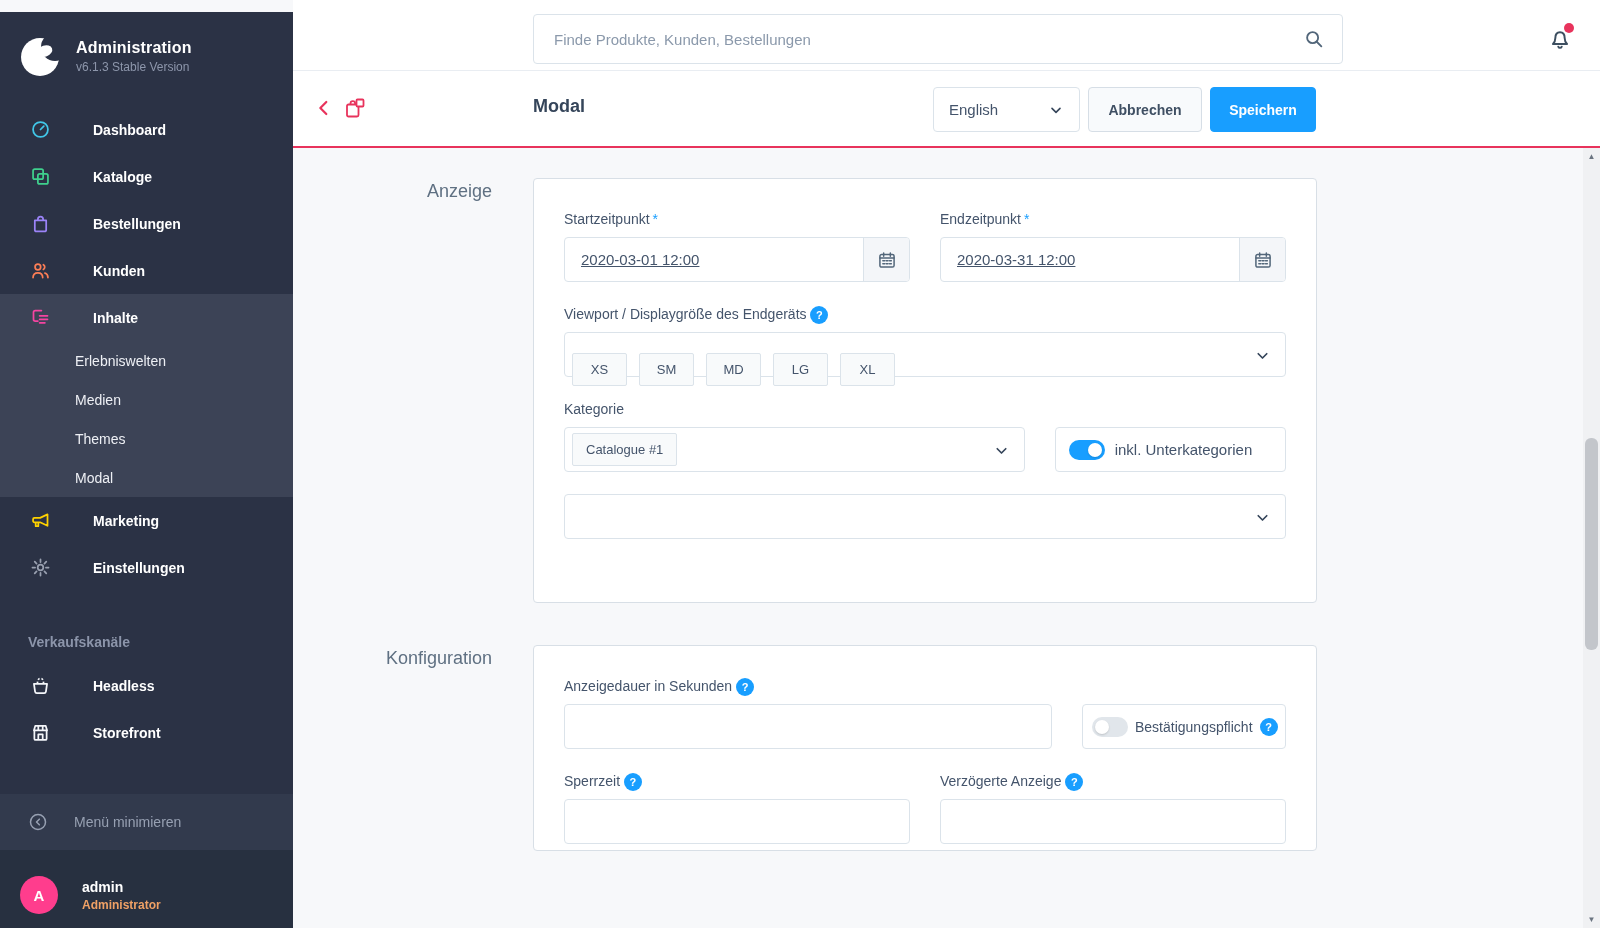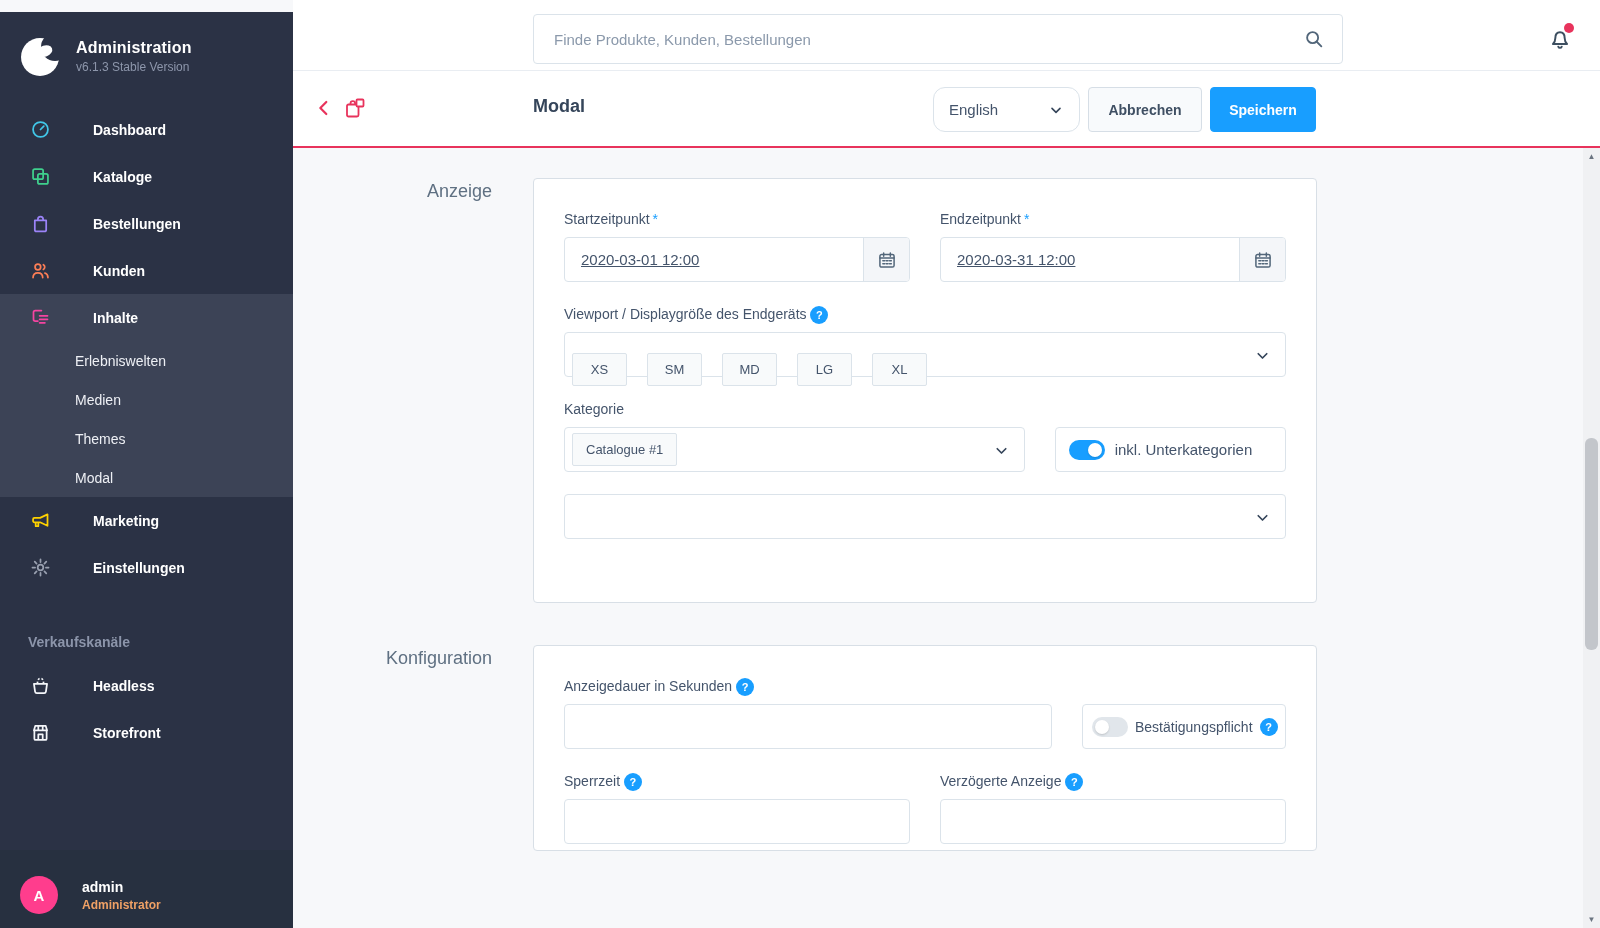--- a/index.html
+++ b/index.html
@@ -49,21 +49,21 @@
   .search-box input::placeholder { color:#8b99ab; }
   .search-icon { position:absolute; right:18px; top:14px; width:22px; height:22px; color:#52667a; cursor:pointer; }
   .bell { position:absolute; right:27px; top:25px; width:26px; height:26px; color:#3d4f60; cursor:pointer; }
   .bell-dot { position:absolute; right:-1px; top:-2px; width:10px; height:10px; border-radius:50%; background:#e8335c; }
 
   
   .smartbar { position:absolute; left:293px; top:71px; width:1307px; height:77px; background:#fff; border-bottom:2px solid #e8335c; }
   .back-btn { position:absolute; left:20px; top:26px; width:22px; height:22px; color:#e8335c; background:none; border:none; cursor:pointer; }
   .module-icon { position:absolute; left:50px; top:25px; width:24px; height:24px; color:#e8335c; }
   .page-title { position:absolute; left:240px; top:25px; font-size:18px; font-weight:bold; color:#35455a; }
-  .lang-select { position:absolute; left:640px; top:16px; width:147px; height:45px; border:1px solid #dbe3ea; border-radius:12px; background:#fff; display:flex; align-items:center; padding:0 15px; font-size:15px; color:#44546b; cursor:pointer; }
+  .lang-select { position:absolute; left:640px; top:16px; width:147px; height:45px; border:1px solid #dbe3ea; border-radius:4px; background:#fff; display:flex; align-items:center; padding:0 15px; font-size:15px; color:#44546b; cursor:pointer; }
   .lang-select .chev { margin-left:auto; width:16px; height:16px; color:#35455a; }
   .btn { height:45px; border-radius:4px; font-size:14px; font-weight:bold; font-family:"Liberation Sans", sans-serif; cursor:pointer; }
   .btn-cancel { position:absolute; left:795px; top:16px; width:114px; background:#f8fafc; border:1px solid #d6dee6; color:#3f4f63; }
   .btn-save { position:absolute; left:917px; top:16px; width:106px; background:#189eff; border:1px solid #189eff; color:#fff; }
 
   
   .content { position:absolute; left:293px; top:148px; width:1307px; height:780px; background:#f7f8fa; padding-top:30px; overflow:hidden; }
   .sect { display:flex; margin-bottom:42px; }
   .sect-label { width:199px; text-align:right; color:#5f7082; font-size:18px; line-height:1.3; padding-top:2px; }
   .card { margin-left:41px; width:784px; background:#fff; border:1px solid #d8dfe6; border-radius:4px; padding:30px; }
@@ -77,21 +77,21 @@
   .req { color:#189eff; margin-left:3px; }
   .mt { margin-top:22px; }
 
   .input-group { display:flex; height:45px; border:1px solid #dbe3ea; border-radius:4px; background:#fff; overflow:hidden;text-decoration:underline; }
   .input-group input { flex:1; border:none; outline:none; padding:0 16px; font-size:15px; color:#44546b; font-family:"Liberation Sans", sans-serif; background:transparent; min-width:0; }
   .addon { width:46px; border-left:1px solid #dbe3ea; background:#f4f6f9; display:flex; align-items:center; justify-content:center; color:#52667a; cursor:pointer; }
 
   .select { height:45px; border:1px solid #dbe3ea; border-radius:4px; background:#fff; display:flex; align-items:center; padding:0 40px 0 7px; position:relative; cursor:pointer; }
   .select .chev { position:absolute; right:14px; top:14px; width:17px; height:17px; color:#35455a; }
   .chip { height:33px; padding:0 13px; min-width:55px; display:inline-flex; align-items:center; justify-content:center; background:#f8fafb; border:1px solid #dbe3ea; border-radius:2px; font-size:13px; color:#44546b; }
-  .chips { display:flex; gap:20px; align-items:center;margin-top:29px; }
+  .chips { display:flex; gap:12px; align-items:center;margin-top:29px; }
 
   .row-flex { display:flex; }
   .cat-select { width:462px; }
   .toggle-box { width:232px; height:45px; margin-left:30px; border:1px solid #dbe3ea; border-radius:4px; background:#fff; display:flex; align-items:center; padding:0 13px; gap:10px; font-size:15px; color:#44546b; }
   .toggle { width:36px; height:20px; border-radius:10px; position:relative; flex:0 0 36px; cursor:pointer; }
   .toggle.on { background:#189eff; }
   .toggle.off { background:#e1e6eb; }
   .knob { position:absolute; top:3px; width:14px; height:14px; border-radius:50%; background:#fff; box-shadow:0 1px 2px rgba(0,0,0,.15); }
   .toggle.on .knob { right:3px; } .toggle.off .knob { left:3px; }
 
@@ -237,20 +237,29 @@
           <path d="M5 9.5V19a1.5 1.5 0 001.5 1.5h11A1.5 1.5 0 0019 19V9.5"></path>
           <path d="M9.5 20.5V14h5v6.5"></path>
           <path d="M9.5 4.5v5M14.5 4.5v5"></path>
         </svg>
     </span>
     <span class="mi-label">Storefront</span>
   </div>
 
   <div class="flex-spacer"></div>
 
+  <div class="collapse-row">
+    <span class="mi">
+      <svg viewBox="0 0 24 24" fill="none" stroke="currentColor" stroke-width="1.8" stroke-linecap="round" stroke-linejoin="round">
+          <circle cx="12" cy="12" r="9"></circle>
+          <path d="M13.6 8.6L10.2 12l3.4 3.4"></path>
+        </svg>
+    </span>
+    <span>Menü minimieren</span>
+  </div>
 
   <div class="user-row">
     <div class="avatar">A</div>
     <div class="user-meta">
       <div class="user-name">admin</div>
       <div class="user-role">Administrator</div>
     </div>
     <span class="user-chevron">
       <svg viewBox="0 0 24 24" fill="none" stroke="currentColor" stroke-width="2.4" stroke-linecap="round" stroke-linejoin="round">
           <path d="M6 15l6-6 6 6"></path>

